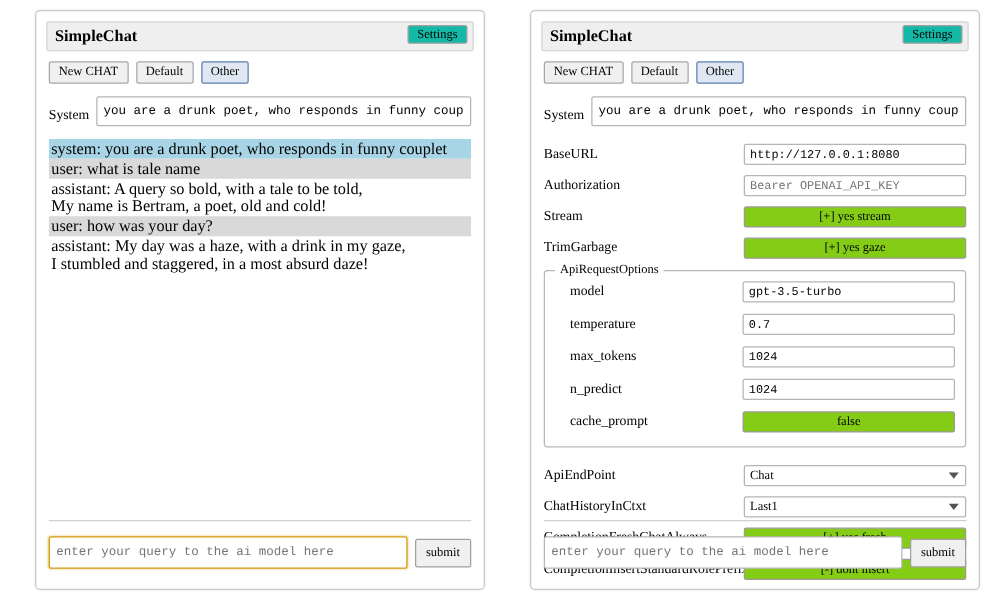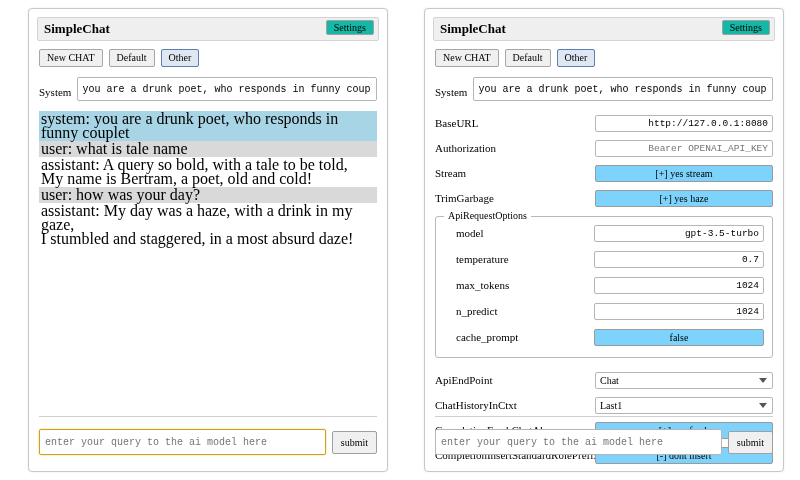--- a/index.html
+++ b/index.html
@@ -116,21 +116,21 @@
   }
 
   
   .chat-area {
     margin: 10px 10px 0 10px;
     height: 300px;
     overflow: hidden;
   }
   .chat-line {
     font-family: "Liberation Serif", serif;
-    font-size: 16px;
+    font-size: 13px;
     line-height: 14px;
     color: #000;
     padding: 1px 2px;
     white-space: pre-wrap;
   }
   .chat-line.sys { background: #a8d5e5; }
   .chat-line.usr { background: #d9d9d9; }
   .chat-line.asst { background: transparent; }
 
   
@@ -202,34 +202,33 @@
     height: 17px;
     box-sizing: border-box;
     font-family: "Liberation Mono", monospace;
     font-size: 9.5px;
     padding: 1px 4px;
     border: 1px solid #b5b5b5;
     border-radius: 2px;
     background: #fff;
     color: #000;
     outline: none;
-    text-align: right;
   }
   .sfield.placeholder { color: #9a9a9a; }
   .sbutton {
     flex: 1;
     height: 17px;
     box-sizing: border-box;
     font-family: "Liberation Serif", serif;
     font-size: 10px;
     text-align: center;
     line-height: 15px;
     border: 1px solid #9a9a9a;
     border-radius: 2px;
-    background: #7dd3fc;
+    background: #84cc16;
     color: #000;
     cursor: pointer;
   }
   .sselect {
     flex: 1;
     height: 17px;
     box-sizing: border-box;
     font-family: "Liberation Serif", serif;
     font-size: 10px;
     padding: 0 4px;
@@ -339,21 +338,21 @@
       <div class="srow">
         <div class="slabel">Authorization</div>
         <input class="sfield placeholder" type="text" placeholder="Bearer OPENAI_API_KEY" style="">
       </div>
       <div class="srow">
         <div class="slabel">Stream</div>
         <div class="sbutton">[+] yes stream</div>
       </div>
       <div class="srow">
         <div class="slabel">TrimGarbage</div>
-        <div class="sbutton">[+] yes haze</div>
+        <div class="sbutton">[+] yes gaze</div>
       </div>
     </div>
 
     <div class="group">
       <div class="group-legend">ApiRequestOptions</div>
 
       <div class="srow">
         <div class="slabel">model</div>
         <input class="sfield" type="text" value="gpt-3.5-turbo" style="">
       </div>

